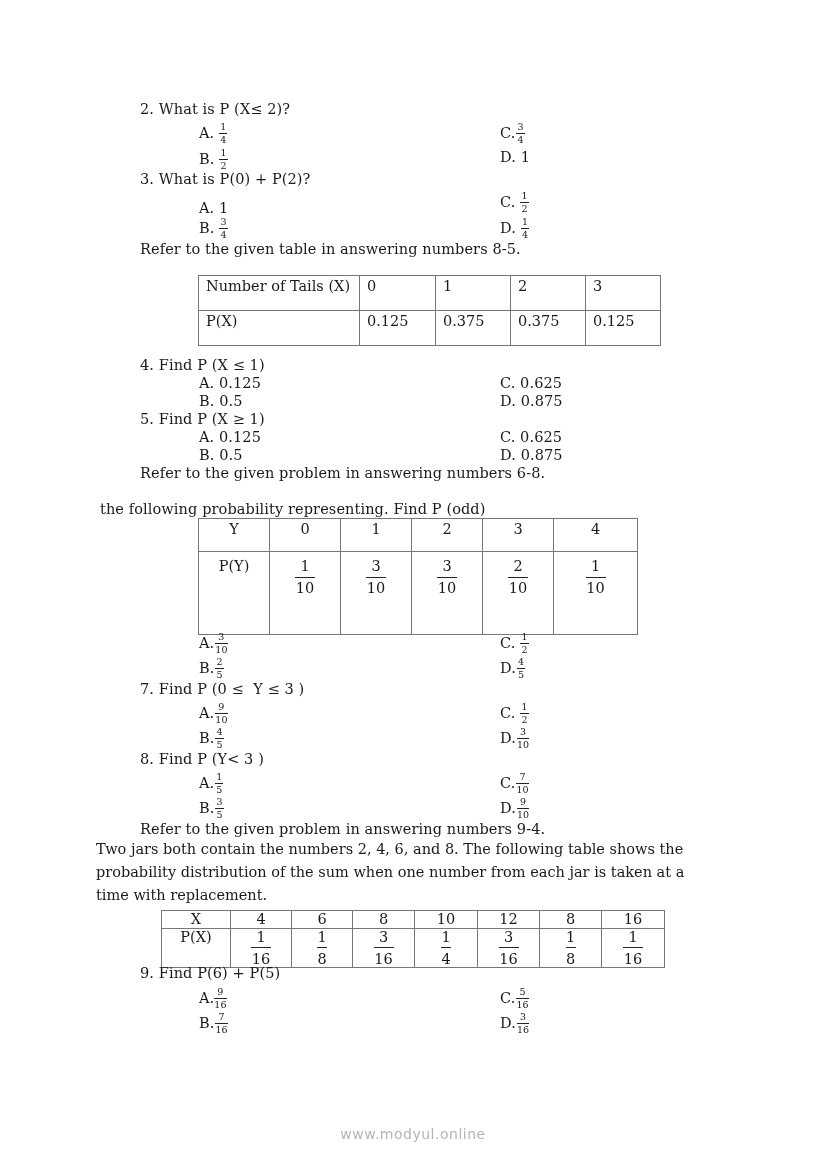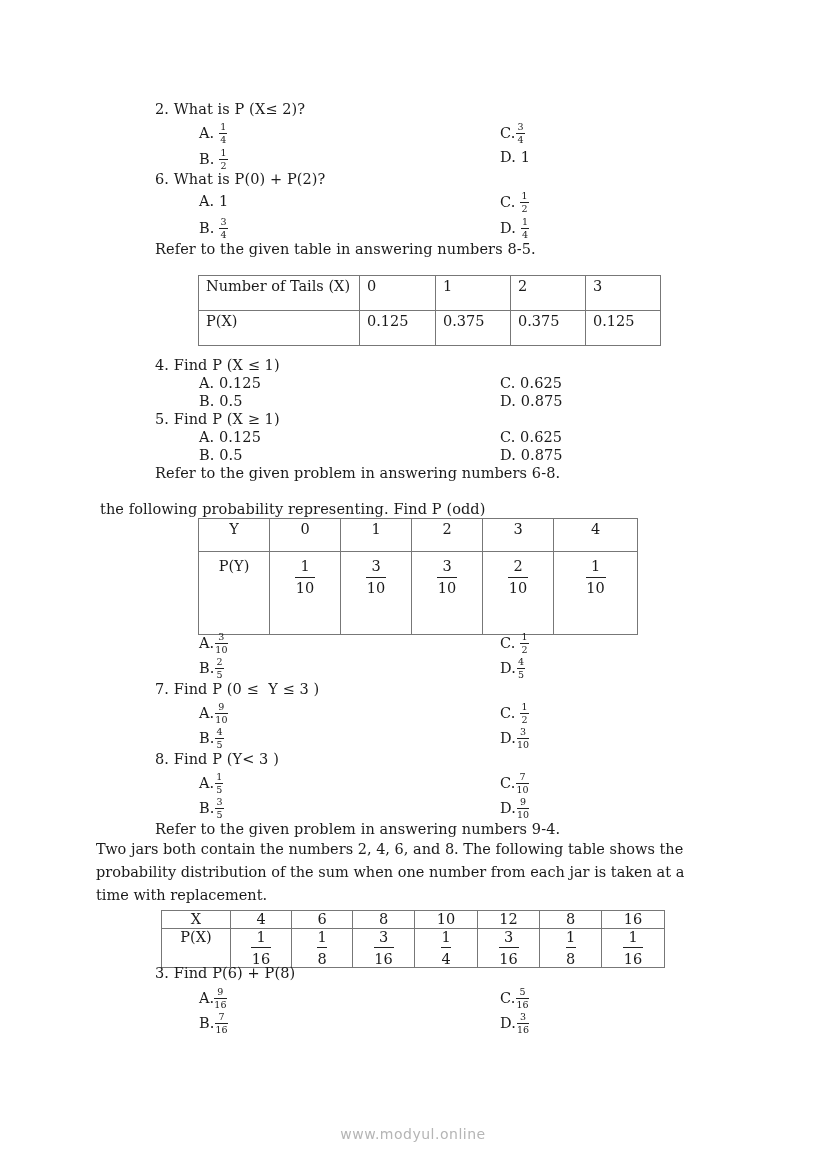--- a/index.html
+++ b/index.html
@@ -3,21 +3,21 @@
 <meta charset="utf-8">
 <style>
   html, body { margin: 0; padding: 0; background: #ffffff; }
   body {
     width: 826px; height: 1169px; position: relative; overflow: hidden;
     font-family: "DejaVu Serif", "Liberation Serif", serif;
     color: #1a1a1a;
   }
   .page { position: absolute; left: 0; top: 0; width: 826px; height: 1169px; }
   .line { position: absolute; font-size: 14.5px; line-height: 18px; white-space: nowrap; letter-spacing: 0.1px; }
-  .q { left: 155px; }
+  .q { left: 140px; }
   .opt-l { left: 199px; }
   .opt-r { left: 500px; }
   .para { left: 100px; width: 640px; font-size: 14.5px; line-height: 23px; position: absolute; white-space: normal; }
   .frac { display: inline-flex; flex-direction: column; align-items: center; vertical-align: middle; font-size: 9.5px; line-height: 10px; margin-left: 5px; position: relative; top: 0px; }
   .frac .num { padding: 0 1px; }
   .frac .bar { width: 100%; height: 0; border-top: 1px solid #222; margin: 1px 0; }
   .frac.tight { margin-left: 1px; }
   table { border-collapse: collapse; position: absolute; }
   td { border: 1px solid #777; font-size: 14.5px; padding: 0; vertical-align: top; }
   
@@ -61,22 +61,22 @@
   </div>
   <div class="line opt-l" style="top:148px">
     <span>B.</span><span class="frac">
         <span class="num">1</span>
         <span class="bar"></span>
         <span>2</span>
       </span>
   </div>
   <div class="line opt-r" style="top:148px">D. 1</div>
 
-  <div class="line q" style="top:170px">6. What is P(0) + P(2)?</div>
-  <div class="line opt-l" style="top:192px">A. 1</div>
+  <div class="line q" style="top:170px">3. What is P(0) + P(2)?</div>
+  <div class="line opt-l" style="top:199px">A. 1</div>
   <div class="line opt-r" style="top:191px">
     <span>C.</span><span class="frac">
         <span class="num">1</span>
         <span class="bar"></span>
         <span>2</span>
       </span>
   </div>
   <div class="line opt-l" style="top:217px">
     <span>B.</span><span class="frac">
         <span class="num">3</span>
@@ -309,21 +309,21 @@
             </span></td>
       <td><span class="bfrac">
               <span>1</span>
               <span class="bar"></span>
               <span>16</span>
             </span></td>
     </tr>
   </tbody>
     </table>
 
-  <div class="line q" style="top:964px">3. Find P(6) + P(8)</div>
+  <div class="line q" style="top:964px">9. Find P(6) + P(5)</div>
   <div class="line opt-l" style="top:987px">
     <span>A.</span><span class="frac tight" style="margin-left:0">
         <span class="num">9</span>
         <span class="bar"></span>
         <span>16</span>
       </span>
   </div>
   <div class="line opt-r" style="top:987px">
     <span>C.</span><span class="frac tight">
         <span class="num">5</span>

